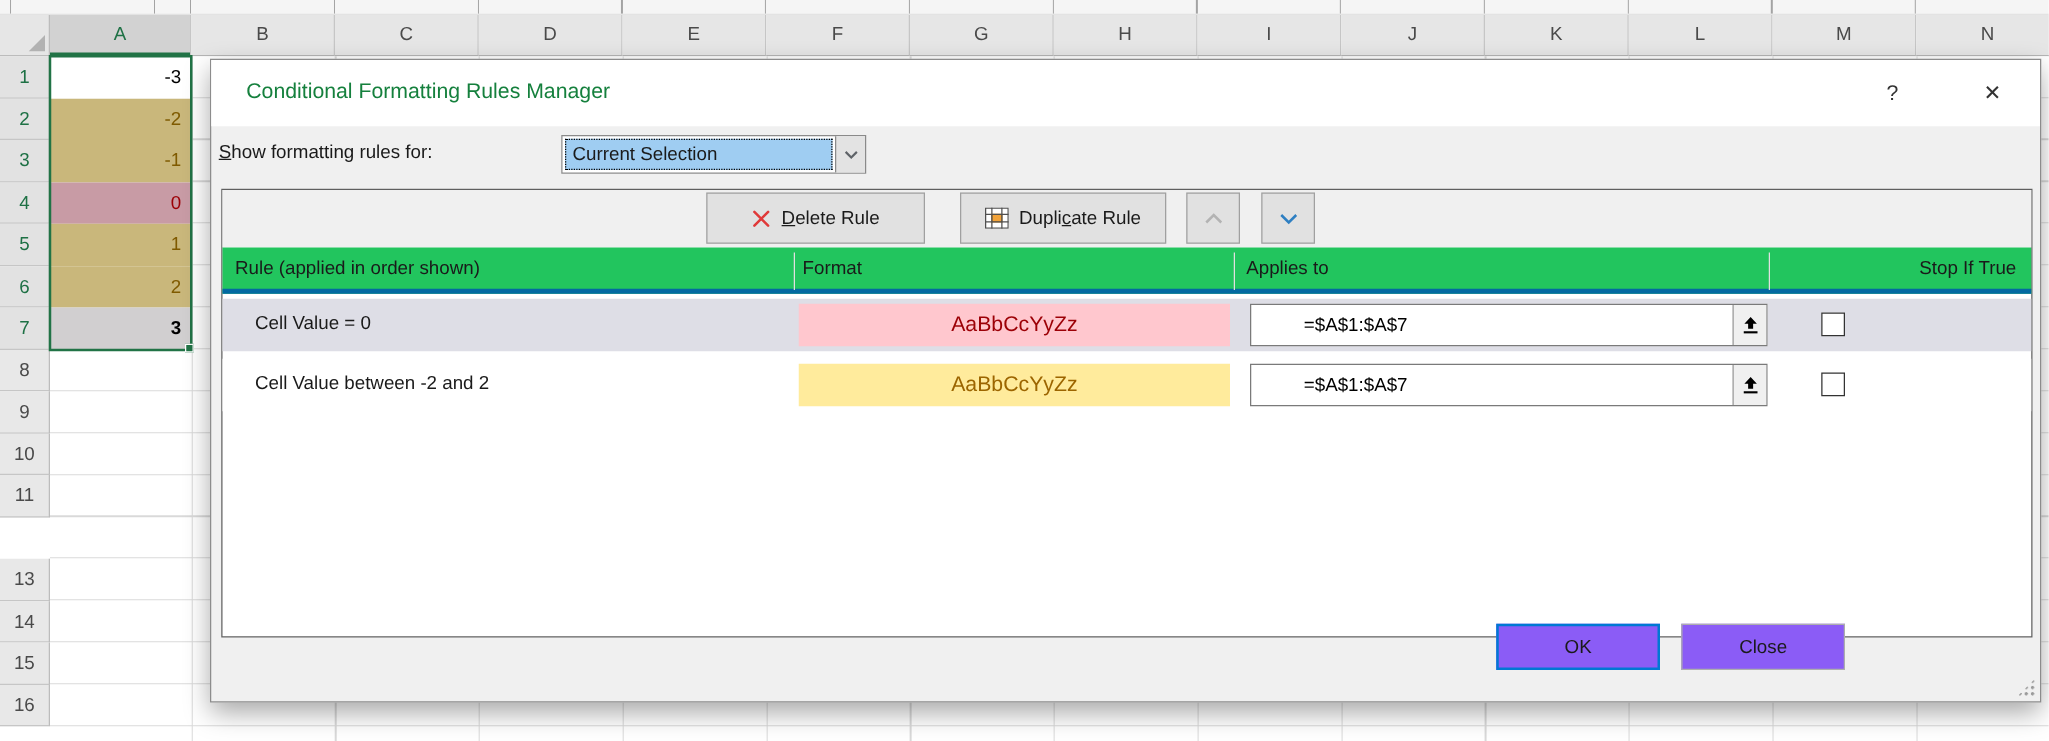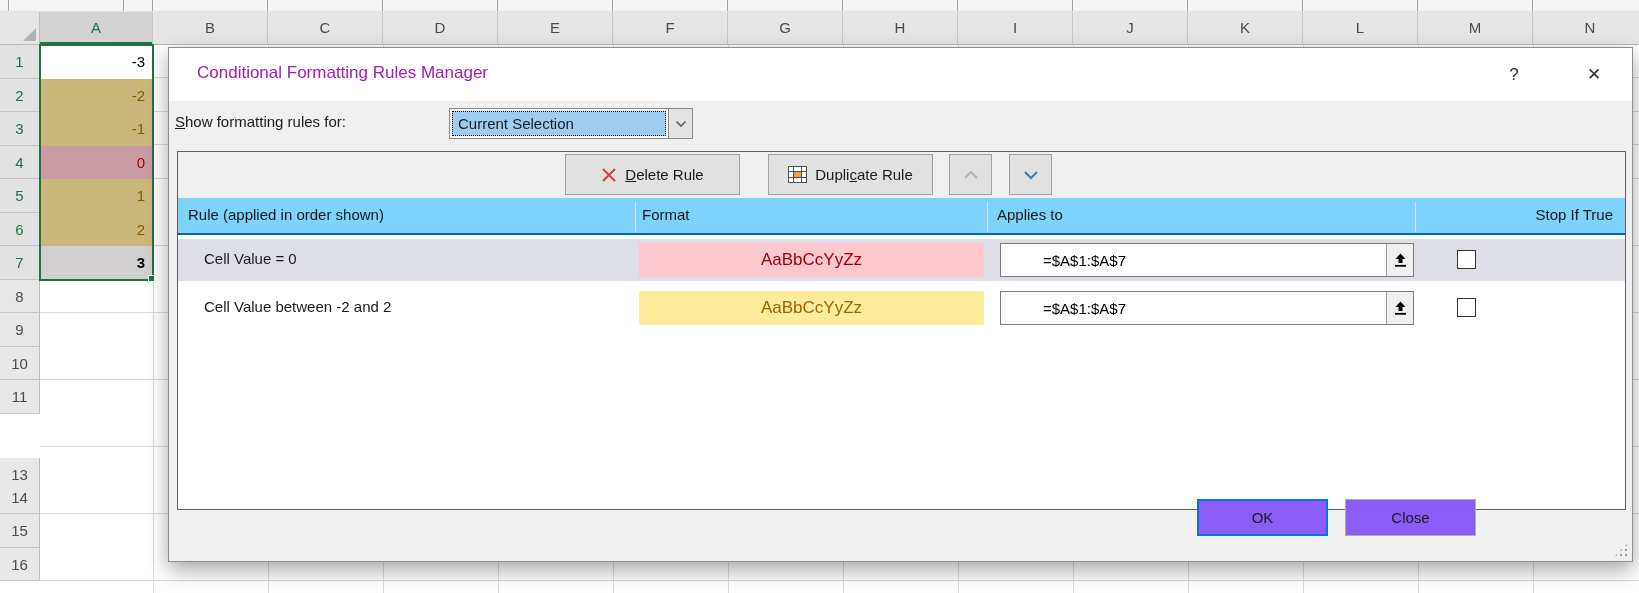--- a/index.html
+++ b/index.html
@@ -36,21 +36,21 @@
   #sel-border { position:absolute; left:39px; top:44px; width:115px; height:237px;
     border:2px solid #217346; pointer-events:none; }
   #fill-handle { position:absolute; left:148px; top:275px; width:7px; height:7px;
     background:#217346; border:1px solid #fff; }
 
   
   #dlg { position:absolute; left:168px; top:47px; width:1465px; height:515px;
     background:#f0f0f0; border:1px solid #8c8c8c;
     box-shadow:0 8px 20px rgba(0,0,0,.35); font-size:15px; color:#1a1a1a; }
   #dlg-titlebar { position:absolute; left:0; top:0; width:100%; height:53px; background:#fff; }
-  #dlg-title { position:absolute; left:28px; top:15px; font-size:17px; color:#a21caf; }
+  #dlg-title { position:absolute; left:28px; top:15px; font-size:17px; color:#15803d; }
   .titlebtn { position:absolute; top:12px; width:30px; height:30px; text-align:center;
     line-height:30px; font-size:17px; color:#333; cursor:default; }
   #btn-help  { left:1330px; }
   #btn-close { left:1410px; }
 
   #scope-row { position:absolute; left:6px; top:60px; height:31px; }
   #scope-label { position:absolute; left:0; top:5px; white-space:nowrap; }
   .ukey { text-decoration:underline; }
   #scope-combo { position:absolute; left:234px; top:0; width:244px; height:31px;
     background:#fff; border:1px solid #8a8a8a; display:flex;margin-left:40px; }
@@ -66,21 +66,21 @@
     border:1px solid #a0a0a0; display:flex; align-items:center; justify-content:center;
     gap:8px; font-size:15px; color:#1a1a1a; }
   #btn-new  { left:2px;   width:174px; }
   #btn-edit { left:195px; width:174px; }
   #btn-del  { left:387px; width:175px; }
   #btn-dup  { left:590px; width:165px; }
   #btn-up   { left:771px; width:43px; }
   #btn-down { left:831px; width:43px; }
 
   #list-headrow { position:absolute; left:0; top:46px; width:100%; height:37px;
-    background:#7dd3fc; border-bottom:2px solid #0369a1; }
+    background:#22c55e; border-bottom:4px solid #0369a1; }
   .lhead { position:absolute; top:8px; color:#1a1a1a; }
   #h-rule { left:10px; } #h-format { left:464px; } #h-applies { left:819px; }
   #h-stop { right:12px; }
   .vsep { position:absolute; top:4px; height:30px; width:1px; background:#e0e0e0; }
   #sep1 { left:457px; } #sep2 { left:809px; } #sep3 { left:1237px; }
 
   .rrow { position:absolute; left:0; width:100%; height:42px; }
   #rrow0 { top:87px;  background:#dedee6; }
   #rrow1 { top:135px; background:#fff; }
   .rule-text { position:absolute; left:26px; top:11px;text-align:center; }
@@ -137,21 +137,21 @@
         <div class="rowhead sel" style="top: 112px; height: 33.5px; line-height: 33.5px;">3</div>
         <div class="rowhead sel" style="top: 145.5px; height: 33.5px; line-height: 33.5px;">4</div>
         <div class="rowhead sel" style="top: 179px; height: 33.5px; line-height: 33.5px;">5</div>
         <div class="rowhead sel" style="top: 212.5px; height: 33.5px; line-height: 33.5px;">6</div>
         <div class="rowhead sel" style="top: 246px; height: 33.5px; line-height: 33.5px;">7</div>
         <div class="rowhead" style="top: 279.5px; height: 33.5px; line-height: 33.5px;">8</div>
         <div class="rowhead" style="top: 313px; height: 33.5px; line-height: 33.5px;">9</div>
         <div class="rowhead" style="top: 346.5px; height: 33.5px; line-height: 33.5px;">10</div>
         <div class="rowhead" style="top: 380px; height: 33.5px; line-height: 33.5px;">11</div>
         <div class="rowhead" style="top: 413.5px; height: 33.5px; line-height: 33.5px; margin-left: 45px;">12</div>
-        <div class="rowhead" style="top: 458px; height: 33.5px; line-height: 33.5px;">13</div>
+        <div class="rowhead" style="top: 447px; height: 33.5px; line-height: 33.5px;">13</div>
         <div class="rowhead" style="top: 480.5px; height: 33.5px; line-height: 33.5px;">14</div>
         <div class="rowhead" style="top: 514px; height: 33.5px; line-height: 33.5px;">15</div>
         <div class="rowhead" style="top: 547.5px; height: 33.5px; line-height: 33.5px;">16</div>
       </div>
     <div id="grid"></div>
     <div id="acells">
         <div class="acell" style="top: 45px; background: rgb(255, 255, 255); color: rgb(0, 0, 0);">-3</div>
         <div class="acell" style="top: 78.5px; background: rgb(201, 183, 123); color: rgb(127, 90, 0);">-2</div>
         <div class="acell" style="top: 112px; background: rgb(201, 183, 123); color: rgb(127, 90, 0);">-1</div>
         <div class="acell" style="top: 145.5px; background: rgb(200, 155, 165); color: rgb(156, 0, 6);">0</div>

